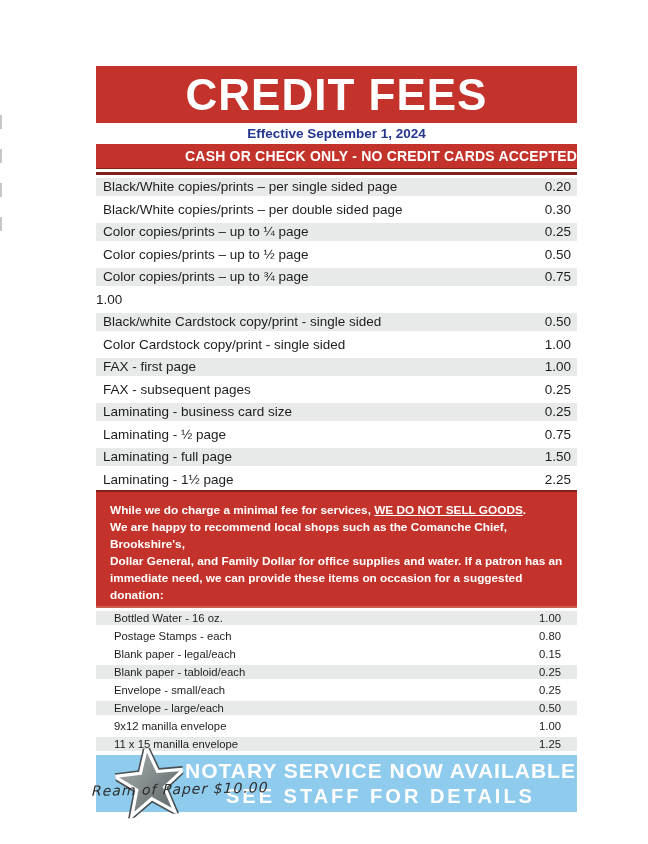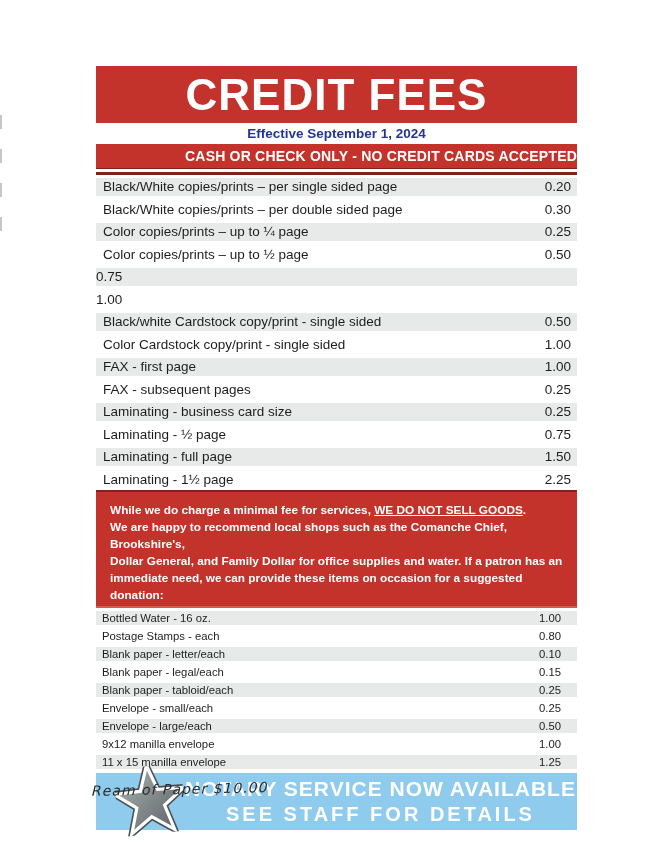--- a/index.html
+++ b/index.html
@@ -50,21 +50,21 @@
     background:var(--red);color:#fff;text-align:left;
     font-weight:bold;font-size:11.8px;line-height:17px;
     padding:10px 14px 2px 14px;
     border-top:2px solid var(--dark-red-edge);
     border-bottom:2px solid var(--light-red-edge);
   }
   .notice .u{text-decoration:underline;}
 
   .donation-table{margin-top:1px;}
   .donation-table .row{height:18px;font-size:11.3px;border-top:2px solid #fff;border-bottom:2px solid #fff;}
-  .donation-table .row .label{padding-left:6px;}
+  .donation-table .row .label{padding-left:18px;}
   .donation-table .row .price{padding-right:16px;}
 
   .banner{
     position:relative;margin-top:2px;background:var(--banner-blue);height:57px;
     color:#fff;font-weight:bold;
   }
   .banner-text{
     position:absolute;left:88px;right:0;top:0;bottom:0;
     display:flex;flex-direction:column;align-items:center;justify-content:center;gap:2px;
   }
@@ -112,20 +112,21 @@
       </div>
       <div class="row alt">
         <span class="label">Color copies/prints – up to ¼ page</span>
         <span class="price">0.25</span>
       </div>
       <div class="row">
         <span class="label">Color copies/prints – up to ½ page</span>
         <span class="price">0.50</span>
       </div>
       <div class="row alt">
+        <span class="label">Color copies/prints – up to ¾ page</span>
         <span class="price">0.75</span>
       </div>
       <div class="row">
         <span class="price">1.00</span>
       </div>
       <div class="row alt">
         <span class="label">Black/white Cardstock copy/print - single sided</span>
         <span class="price">0.50</span>
       </div>
       <div class="row">
@@ -166,24 +167,20 @@
   </div>
 
   <div class="donation-table">
       <div class="row alt">
         <span class="label">Bottled Water - 16 oz.</span>
         <span class="price">1.00</span>
       </div>
       <div class="row">
         <span class="label">Postage Stamps - each</span>
         <span class="price">0.80</span>
-      </div>
-      <div class="row alt">
-        <span class="label">Blank paper - letter/each</span>
-        <span class="price">0.10</span>
       </div>
       <div class="row">
         <span class="label">Blank paper - legal/each</span>
         <span class="price">0.15</span>
       </div>
       <div class="row alt">
         <span class="label">Blank paper - tabloid/each</span>
         <span class="price">0.25</span>
       </div>
       <div class="row">

